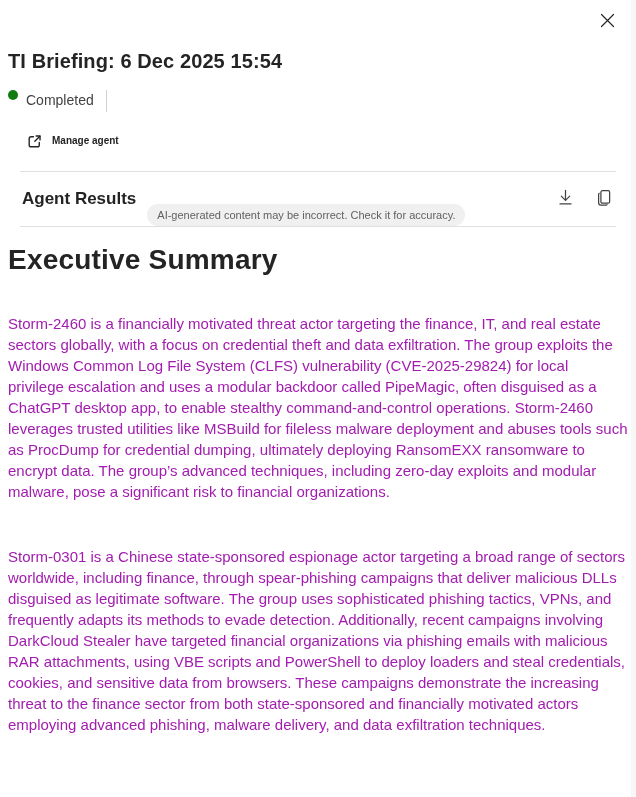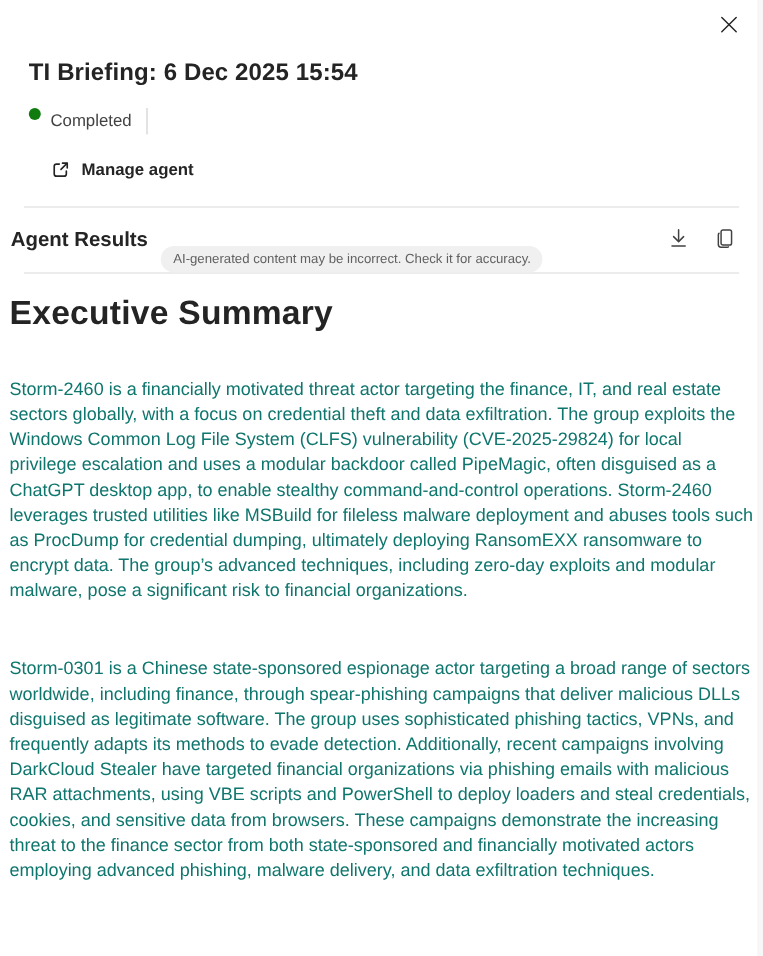--- a/index.html
+++ b/index.html
@@ -18,21 +18,21 @@
     background: #f7f7f7;
   }
 
   .close-btn {
     position: absolute; top: 8px; right: 15px;
     width: 28px; height: 28px;
     display: flex; align-items: center; justify-content: center;
     background: transparent; border: none; cursor: pointer; color: #242424;
   }
 
-  .header { padding: 48px 22px 0 24px; }
+  .header { padding: 48px 22px 0 8px; }
 
   .title {
     font-size: 20px; font-weight: 700; color: #242424; line-height: 27px;
     letter-spacing: 0.1px;
   }
 
   .status-row {
     display: flex; align-items: flex-start; margin-top: 15px;
     font-size: 14px; color: #424242; line-height: 20px;
   }
@@ -40,31 +40,31 @@
     width: 10px; height: 10px; border-radius: 50%;
     background: #107C10; margin-right: 8px; flex: 0 0 auto;
   }
   .status-sep {
     width: 1px; height: 22px; background: #d1d1d1; margin: 0 12px;
   }
 
   .manage-row {
     display: inline-flex; align-items: center; gap: 9px;
     margin-top: 19px; margin-left: 18px;
-    font-size: 14px; font-weight: 700; color: #242424;
+    font-size: 10px; font-weight: 700; color: #242424;
     background: none; border: none; cursor: pointer; line-height: 20px;
   }
   .manage-row svg { display: block; }
 
   .divider { height: 1px; background: #e0e0e0; margin: 0 20px; }
   .divider-top { margin-top: 17px; }
 
   .results-row {
     display: flex; align-items: center;
-    padding: 0 20px 0 9px; height: 54px;
+    padding: 0 20px 0 22px; height: 54px;
   }
   .results-title { font-size: 17px; font-weight: 700; color: #242424; white-space: nowrap; }
   .ai-badge {
     margin-left: 11px;
     background: #f0f0f0; color: #616161;
     font-size: 11px; line-height: 14px;
     padding: 4px 10px; border-radius: 11px; white-space: nowrap; margin-top: 32px;
   }
   .results-actions { margin-left: auto; display: flex; align-items: center; gap: 15px; }
   .icon-btn {
@@ -73,21 +73,21 @@
   }
 
   .content { padding: 0 8px; }
   .section-heading {
     margin-top: 14px;
     font-size: 28px; font-weight: 700; color: #242424; line-height: 38px;
     letter-spacing: 0.2px;
   }
   .para {
     margin-top: 34px;
-    font-size: 15px; line-height: 21px; color: #0f766e;
+    font-size: 15px; line-height: 21px; color: #a21caf;
   }
   .para + .para { margin-top: 44px; }
 </style>
 </head>
 <body>
 
 <div class="panel">
 
   <div class="scroll-track"></div>
 

